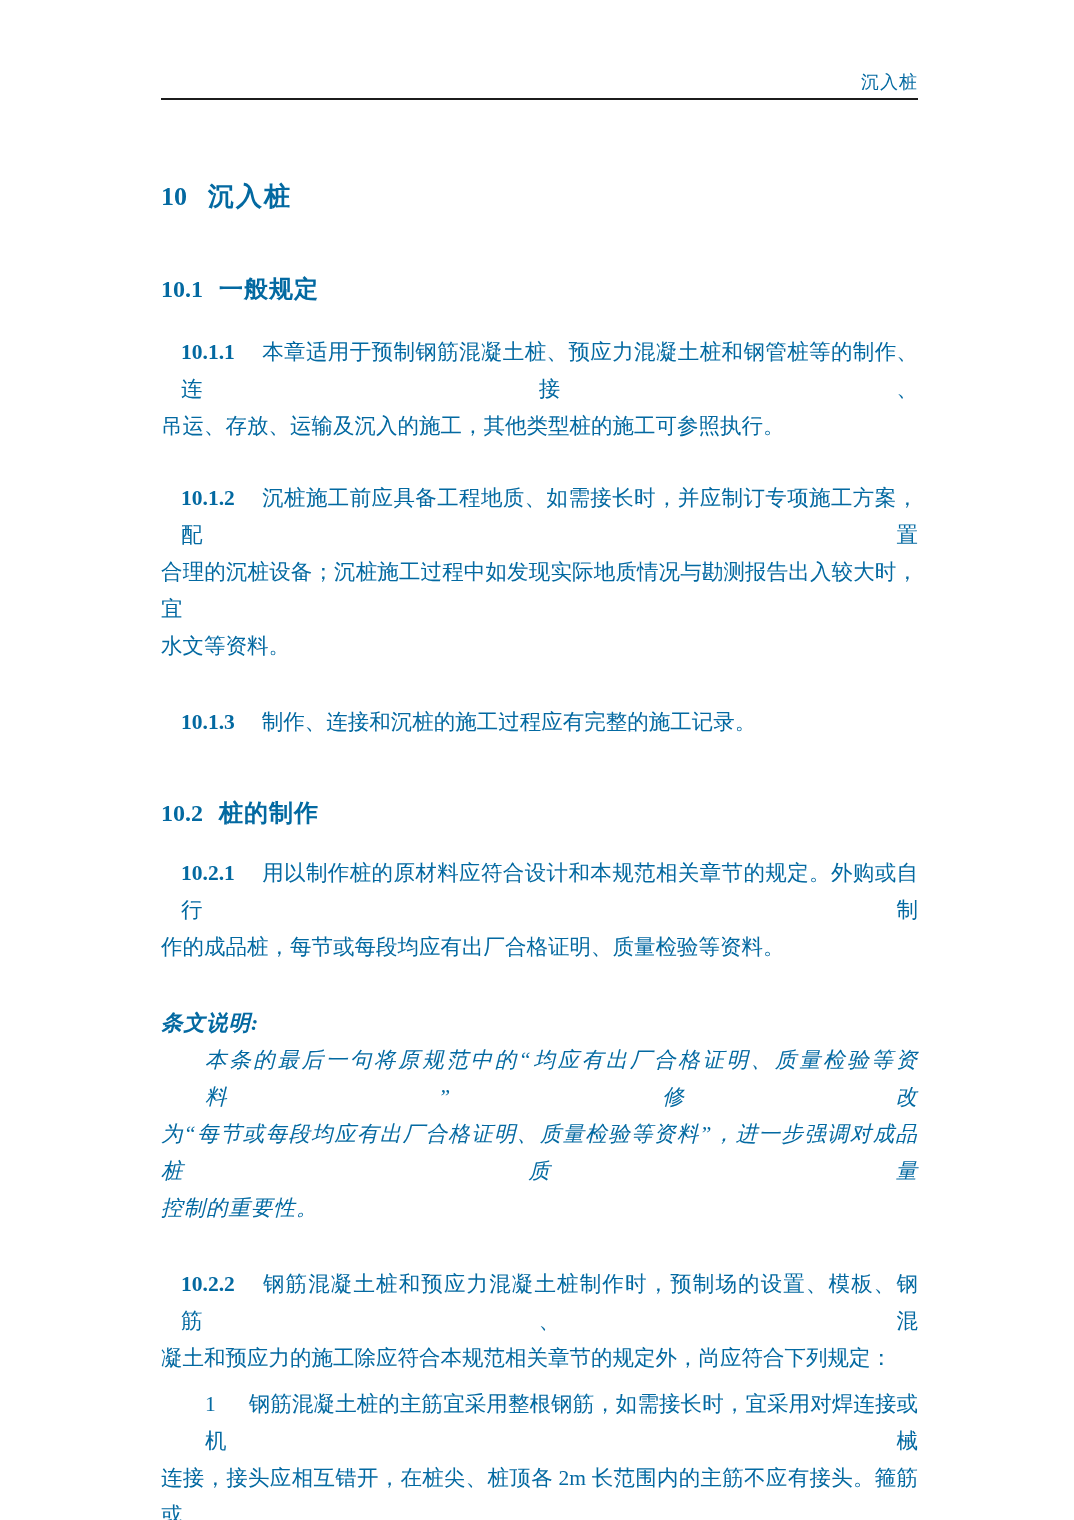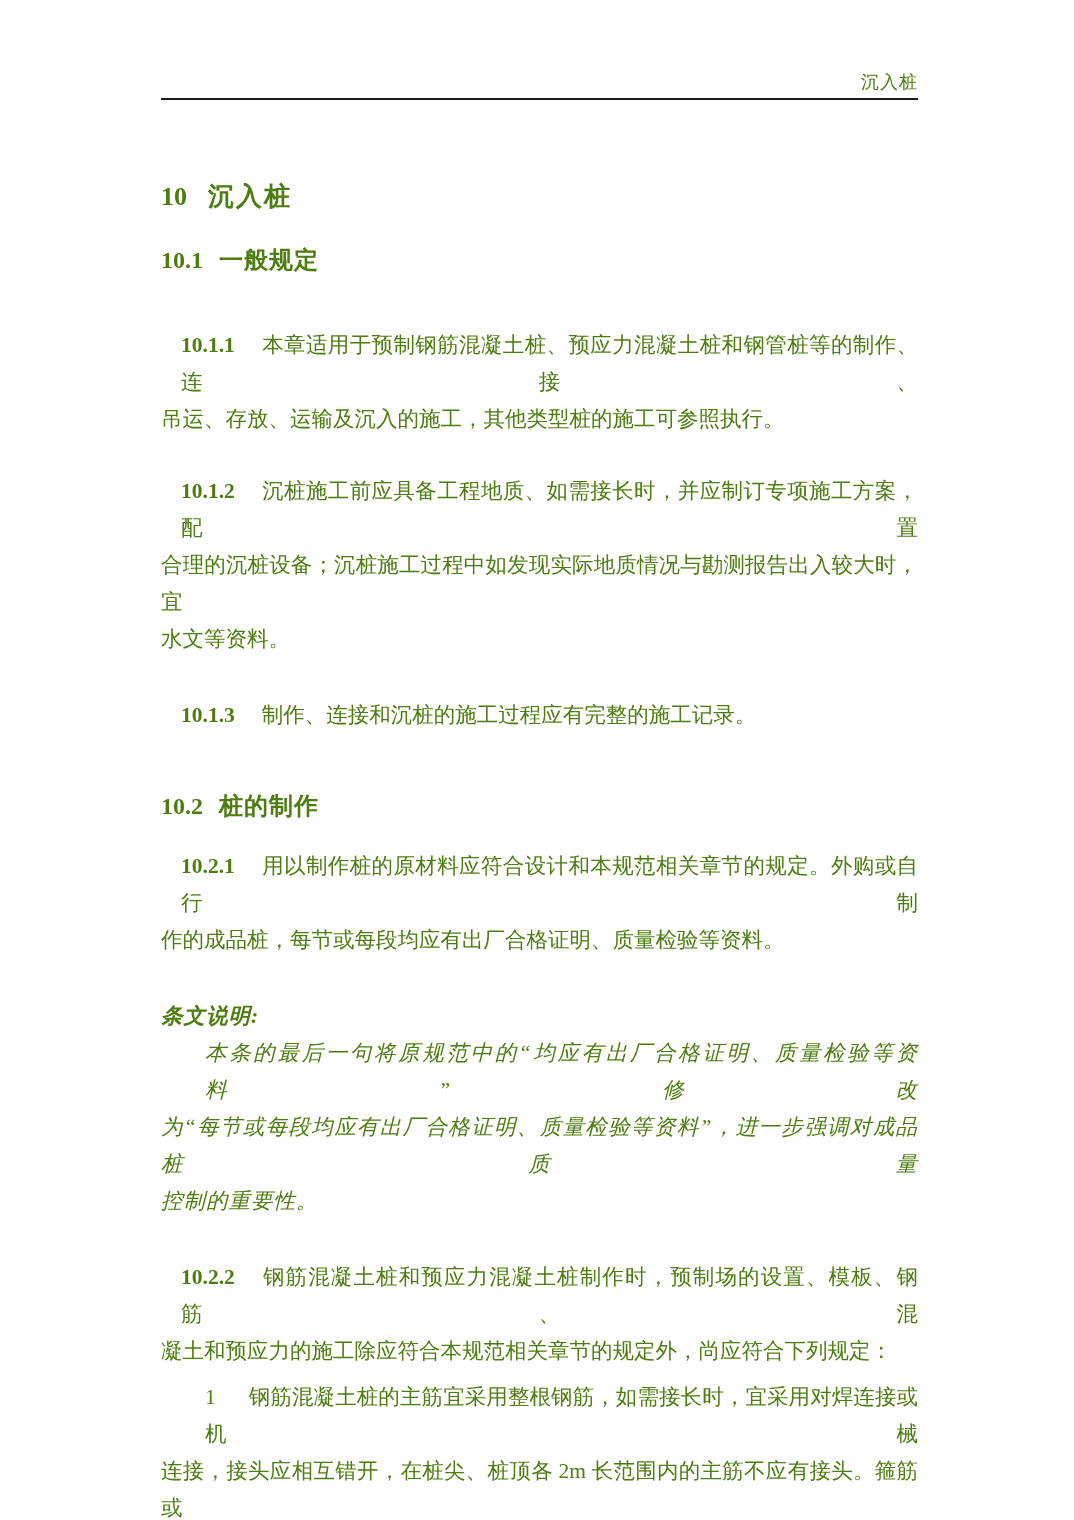--- a/index.html
+++ b/index.html
@@ -2,21 +2,21 @@
 <html><head>
 <meta charset="utf-8">
 <style>
   html, body { margin: 0; padding: 0; background: #e8e8e8; }
   .page {
     position: relative;
     width: 1074px;
     height: 1520px;
     margin: 0 auto;
     background: #ffffff;
-    color: #4d7c0f;
+    color: #0369a1;
     font-family: "Liberation Serif", "DejaVu Serif", serif;
     overflow: hidden;
   }
   .content { padding: 0 156px 0 161px; }
 
   
   .hdr-row { margin-top: 70px; height: 24px; text-align: right; }
   .running { font-size: 18px; line-height: 24px; letter-spacing: 1px; }
   .hdr-rule { margin-top: 4px; border-top: 2px solid #1c1c1c; height: 0; }
 
@@ -37,32 +37,32 @@
     line-height: 30px;
     font-weight: bold;
     font-family: "Liberation Sans", "DejaVu Sans", sans-serif;
     letter-spacing: 1px;
   }
   .sec .num {
     font-family: "Liberation Serif", "DejaVu Serif", serif;
     margin-right: 16px;
     letter-spacing: 0;
   }
-  .sec-101 { margin-top: 27px; }
+  .sec-101 { margin-top: 56px; }
   .sec-102 { margin-top: 57px; }
 
   
   .line { font-size: 21.5px; line-height: 37px; }
   .fl { text-align: justify; text-align-last: justify; }
   .cfirst { padding-left: 20px; }   
   .ifirst { padding-left: 44px; }   
   .cnum { font-weight: bold; margin-right: 27px; text-align: center; }
   .inum { margin-right: 33px; }
 
-  .p-1011 { margin-top: 52px; }
+  .p-1011 { margin-top: 30px; }
   .p-1012 { margin-top: 35px; }
   .p-1013 { margin-top: 39px; }
   .p-1021 { margin-top: 27px; }
   .p-1022 { margin-top: 39px; }
   .item-1 { margin-top: 9px; }
 
   
   .note { margin-top: 39px; }
   .note .line { font-style: italic; letter-spacing: 1px; }
   .note-head { font-weight: bold; }

